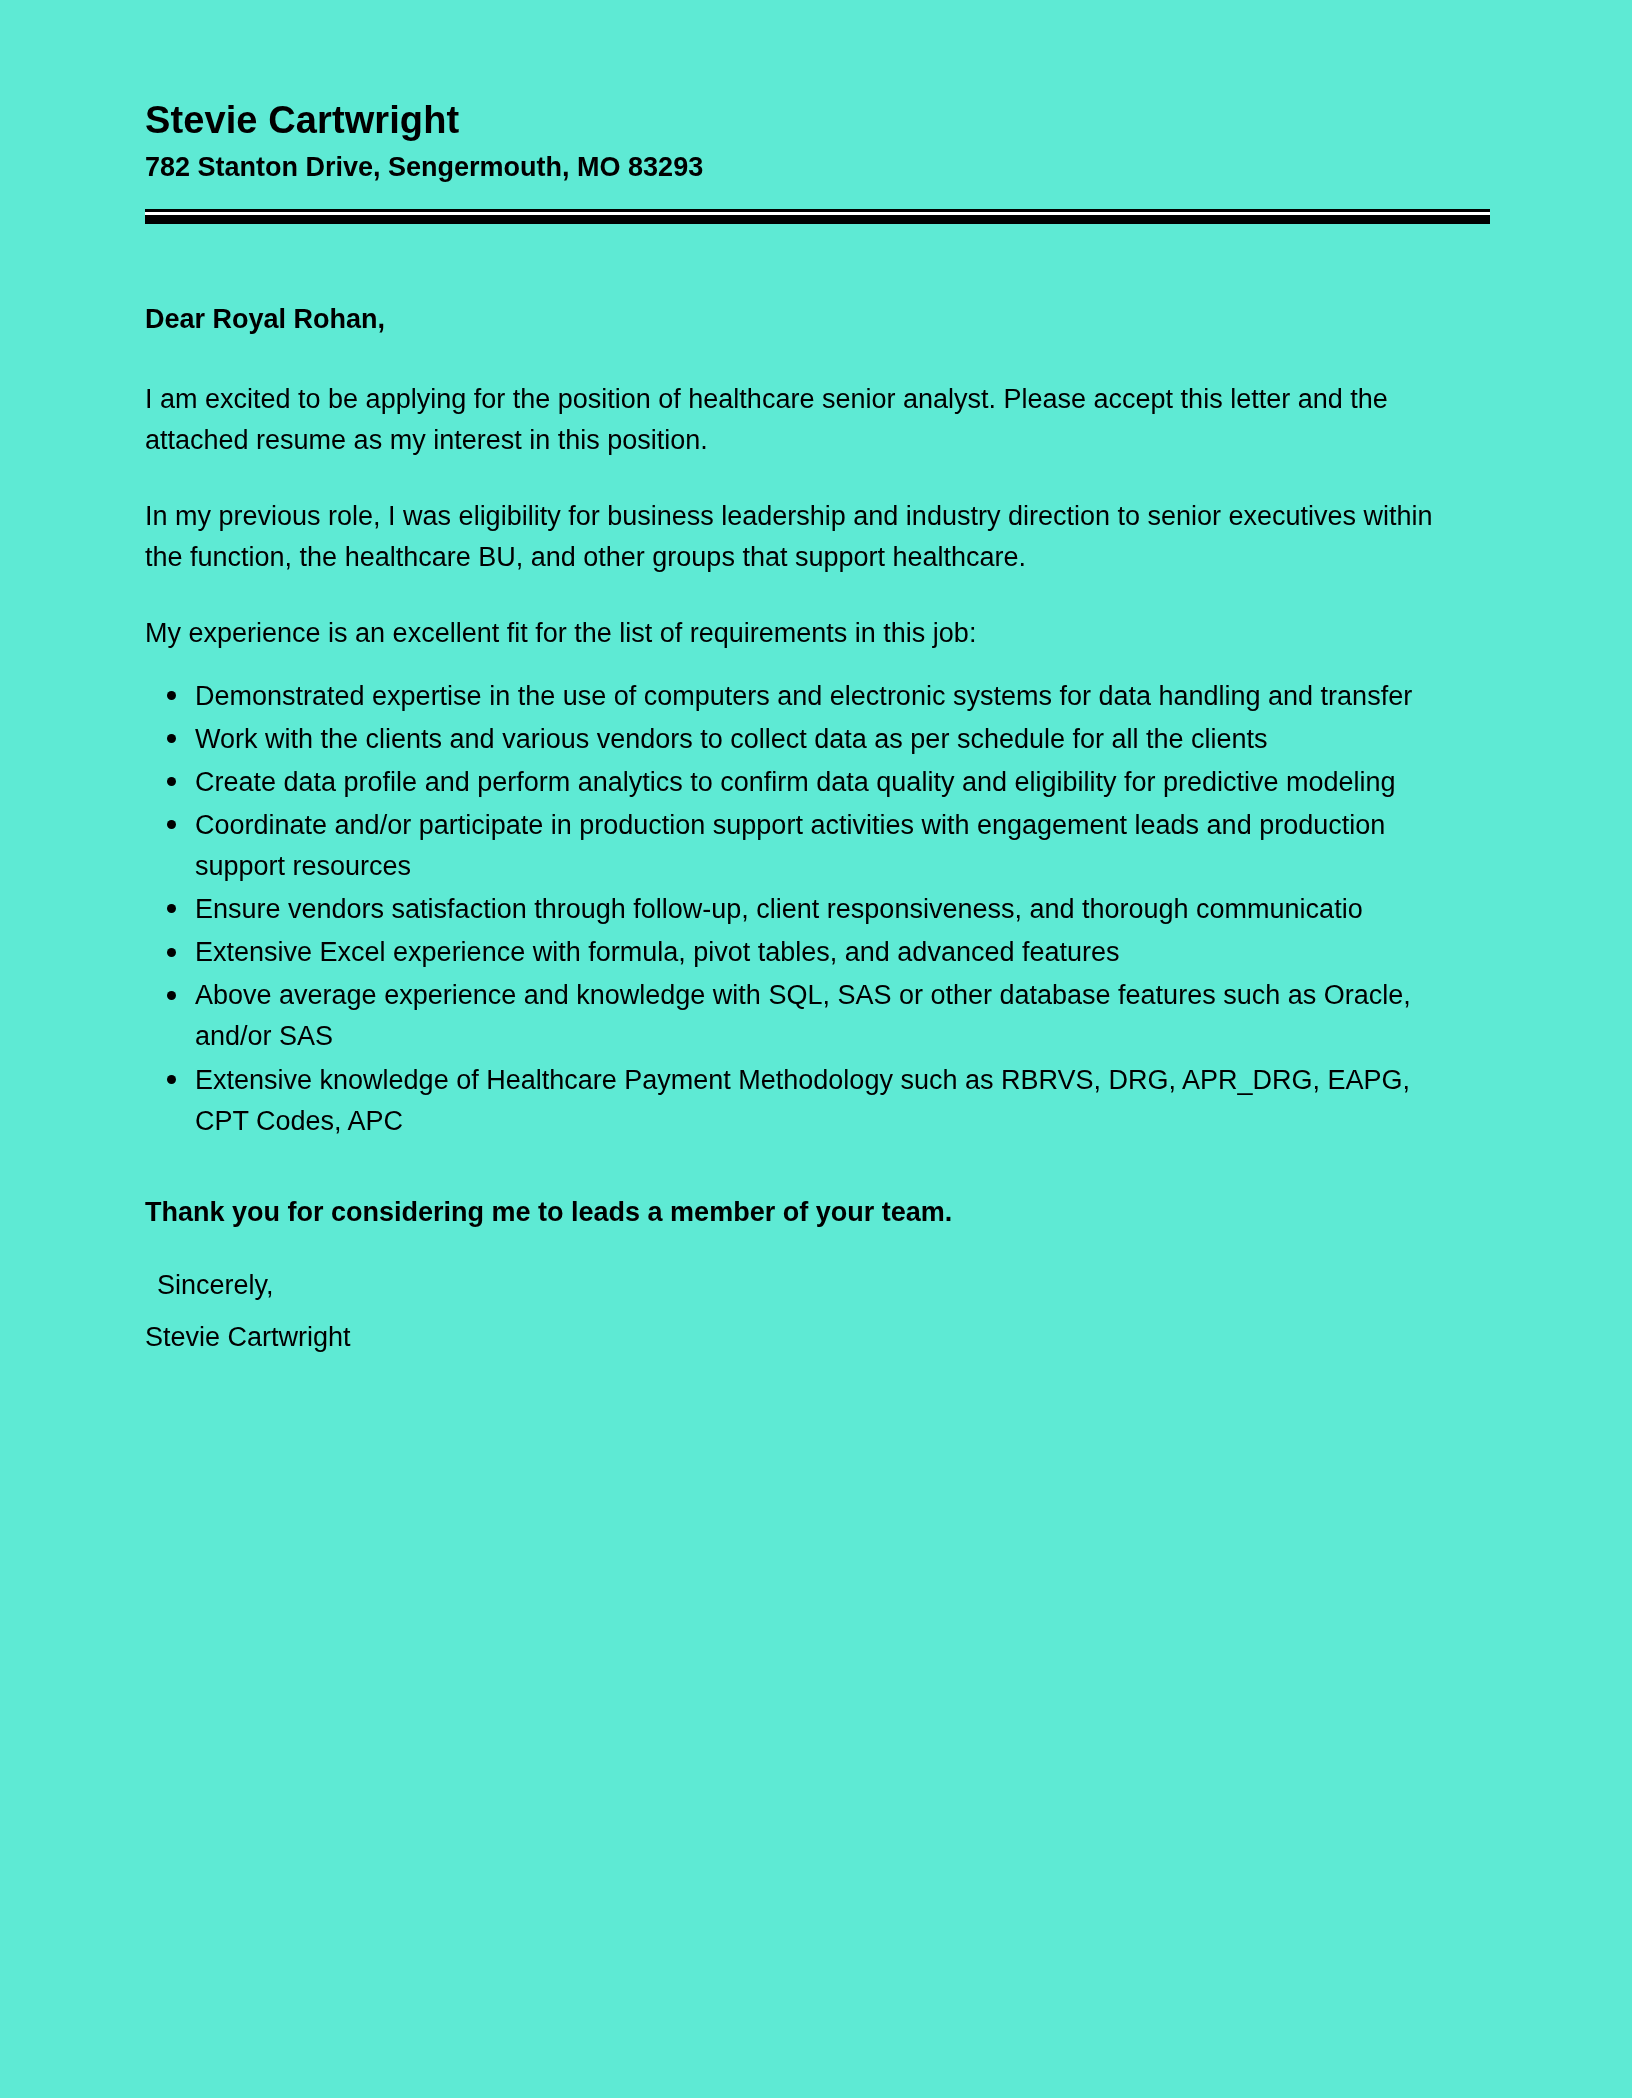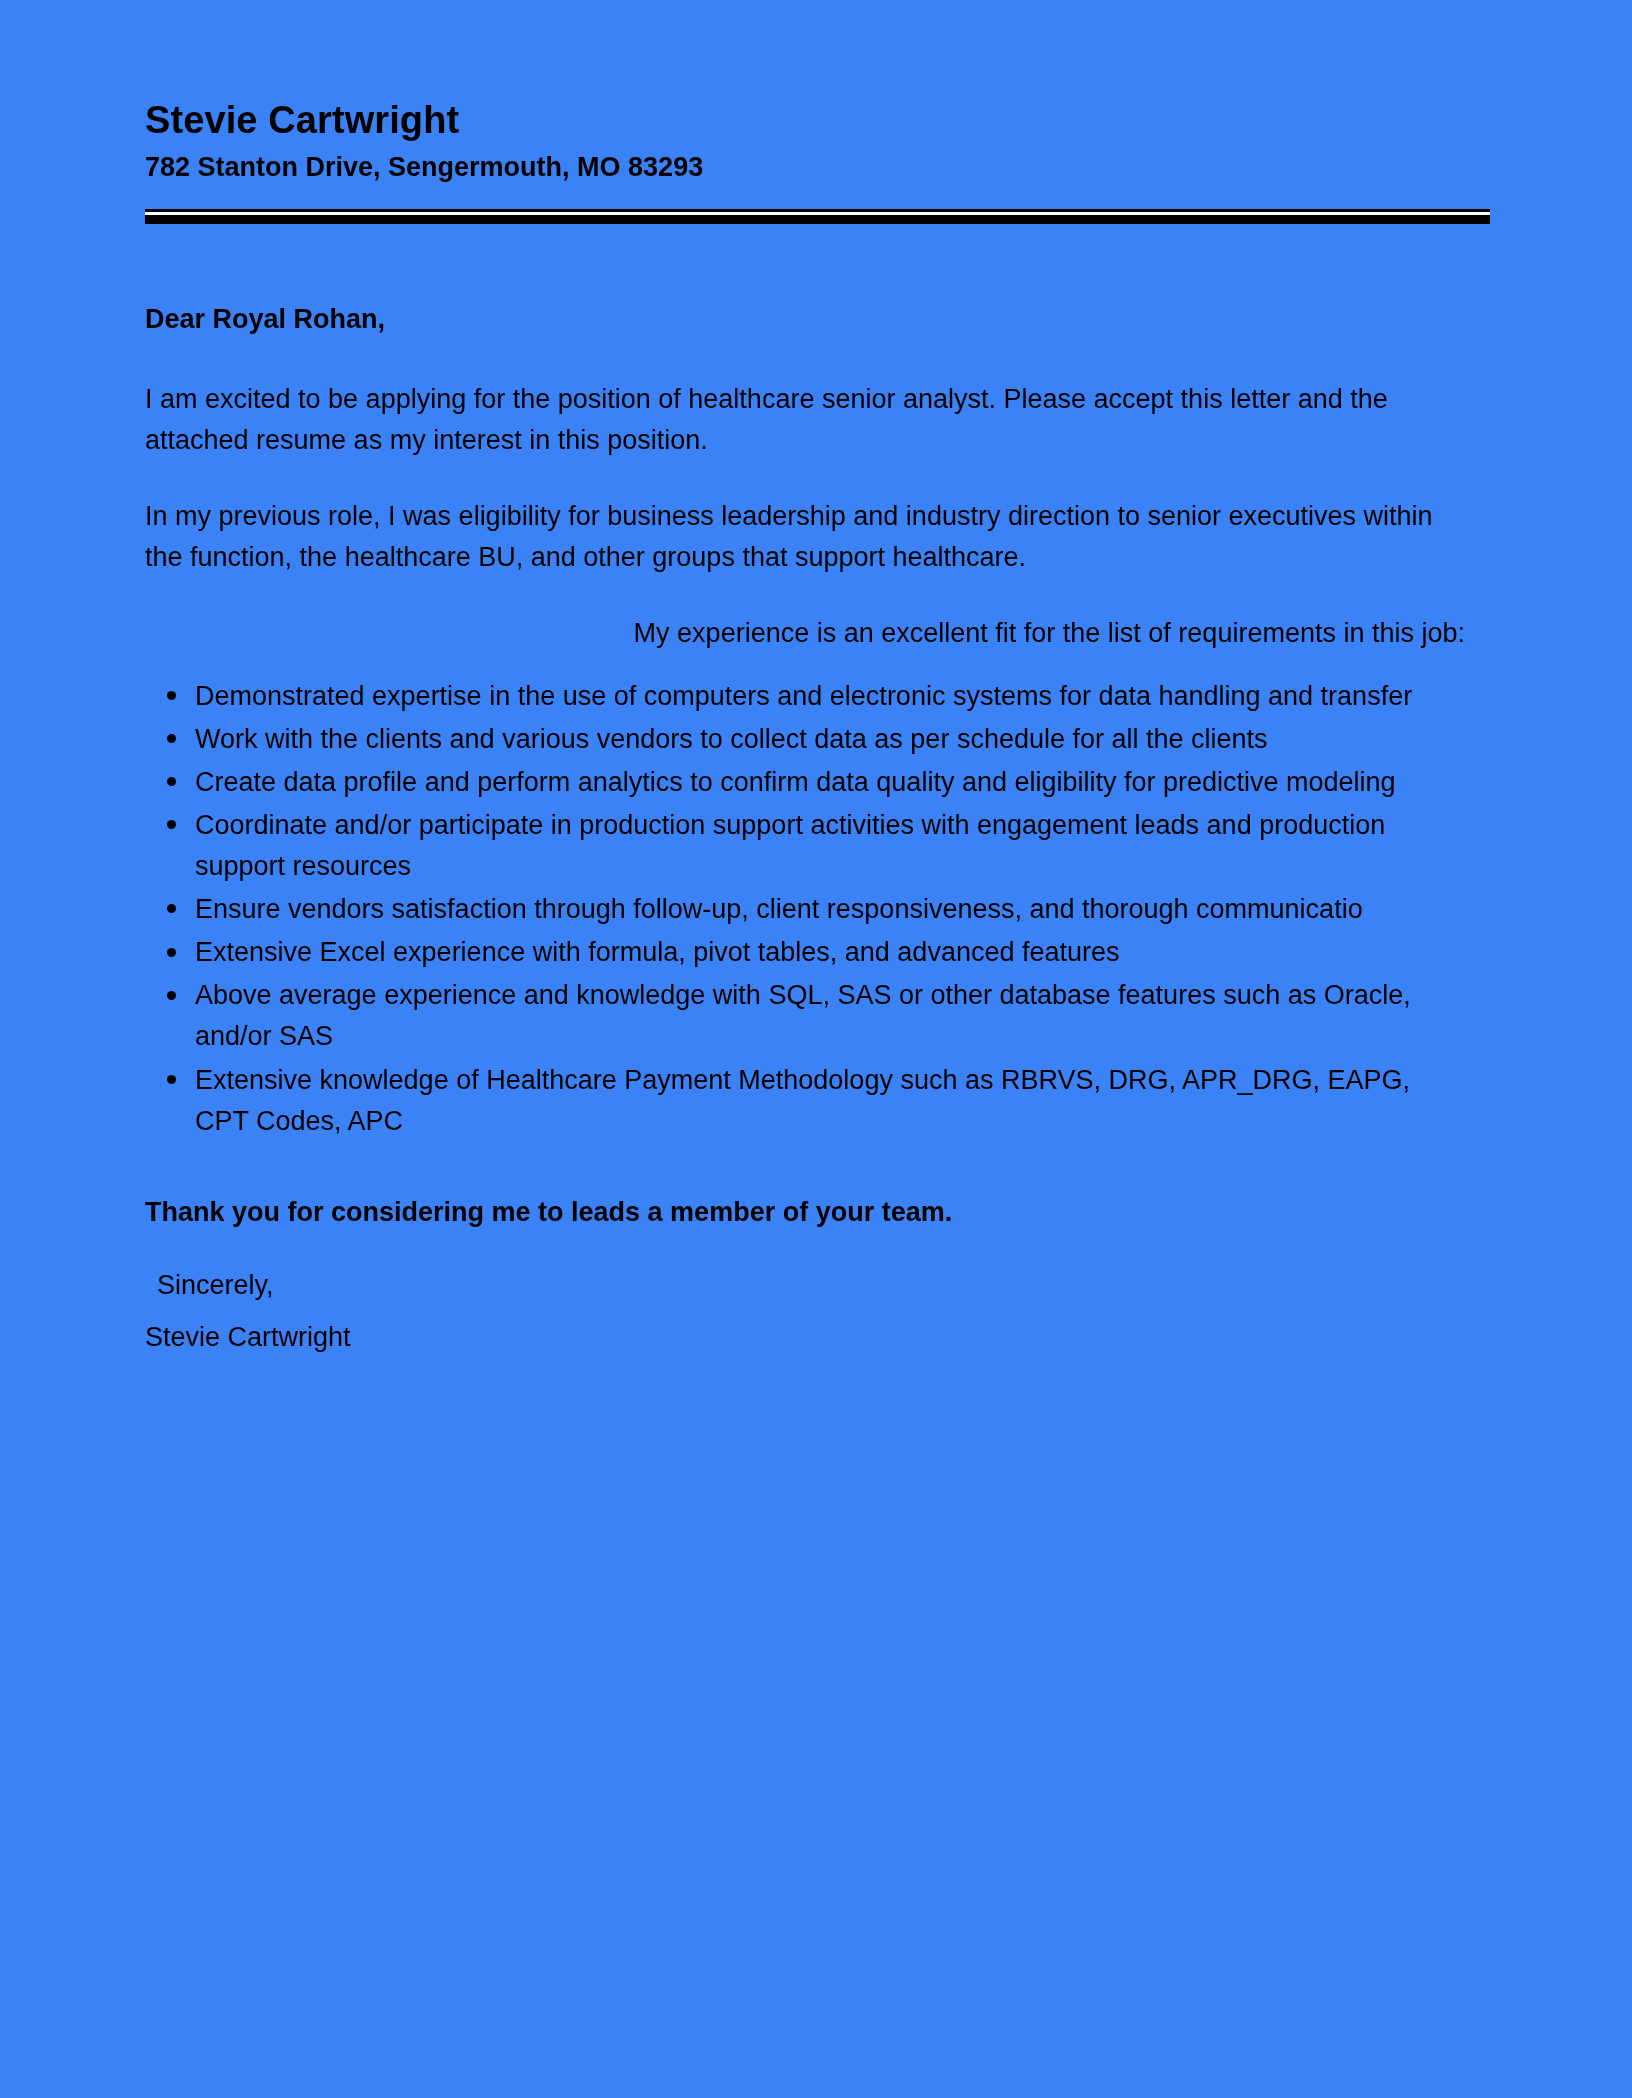--- a/index.html
+++ b/index.html
@@ -14,21 +14,21 @@
     color: #000000;
     -webkit-font-smoothing: antialiased;
   }
 
   .page {
     position: relative;
     width: 1632px;
     height: 2098px;
     box-sizing: border-box;
     padding: 0 145px;
-    background: #3b82f6;
+    background: #5eead4;
   }
 
   
   .letterhead {
     padding-top: 98px;
   }
   .sender-name {
     font-size: 38px;
     font-weight: bold;
     letter-spacing: 0.1px;
@@ -75,21 +75,20 @@
     margin: 0 0 40px 0;
   }
   .para {
     font-size: 27px;
     font-weight: normal;
     line-height: 1.52;
     margin: 0 0 35px 0;
   }
   .para-intro-list {
     margin-bottom: 22px;
-    text-align: right;
   }
 
   
   .req-list {
     list-style: none;
     margin: 0 0 0 0;
     padding: 0;
     width: 1320px;
   }
   .req-list li {

